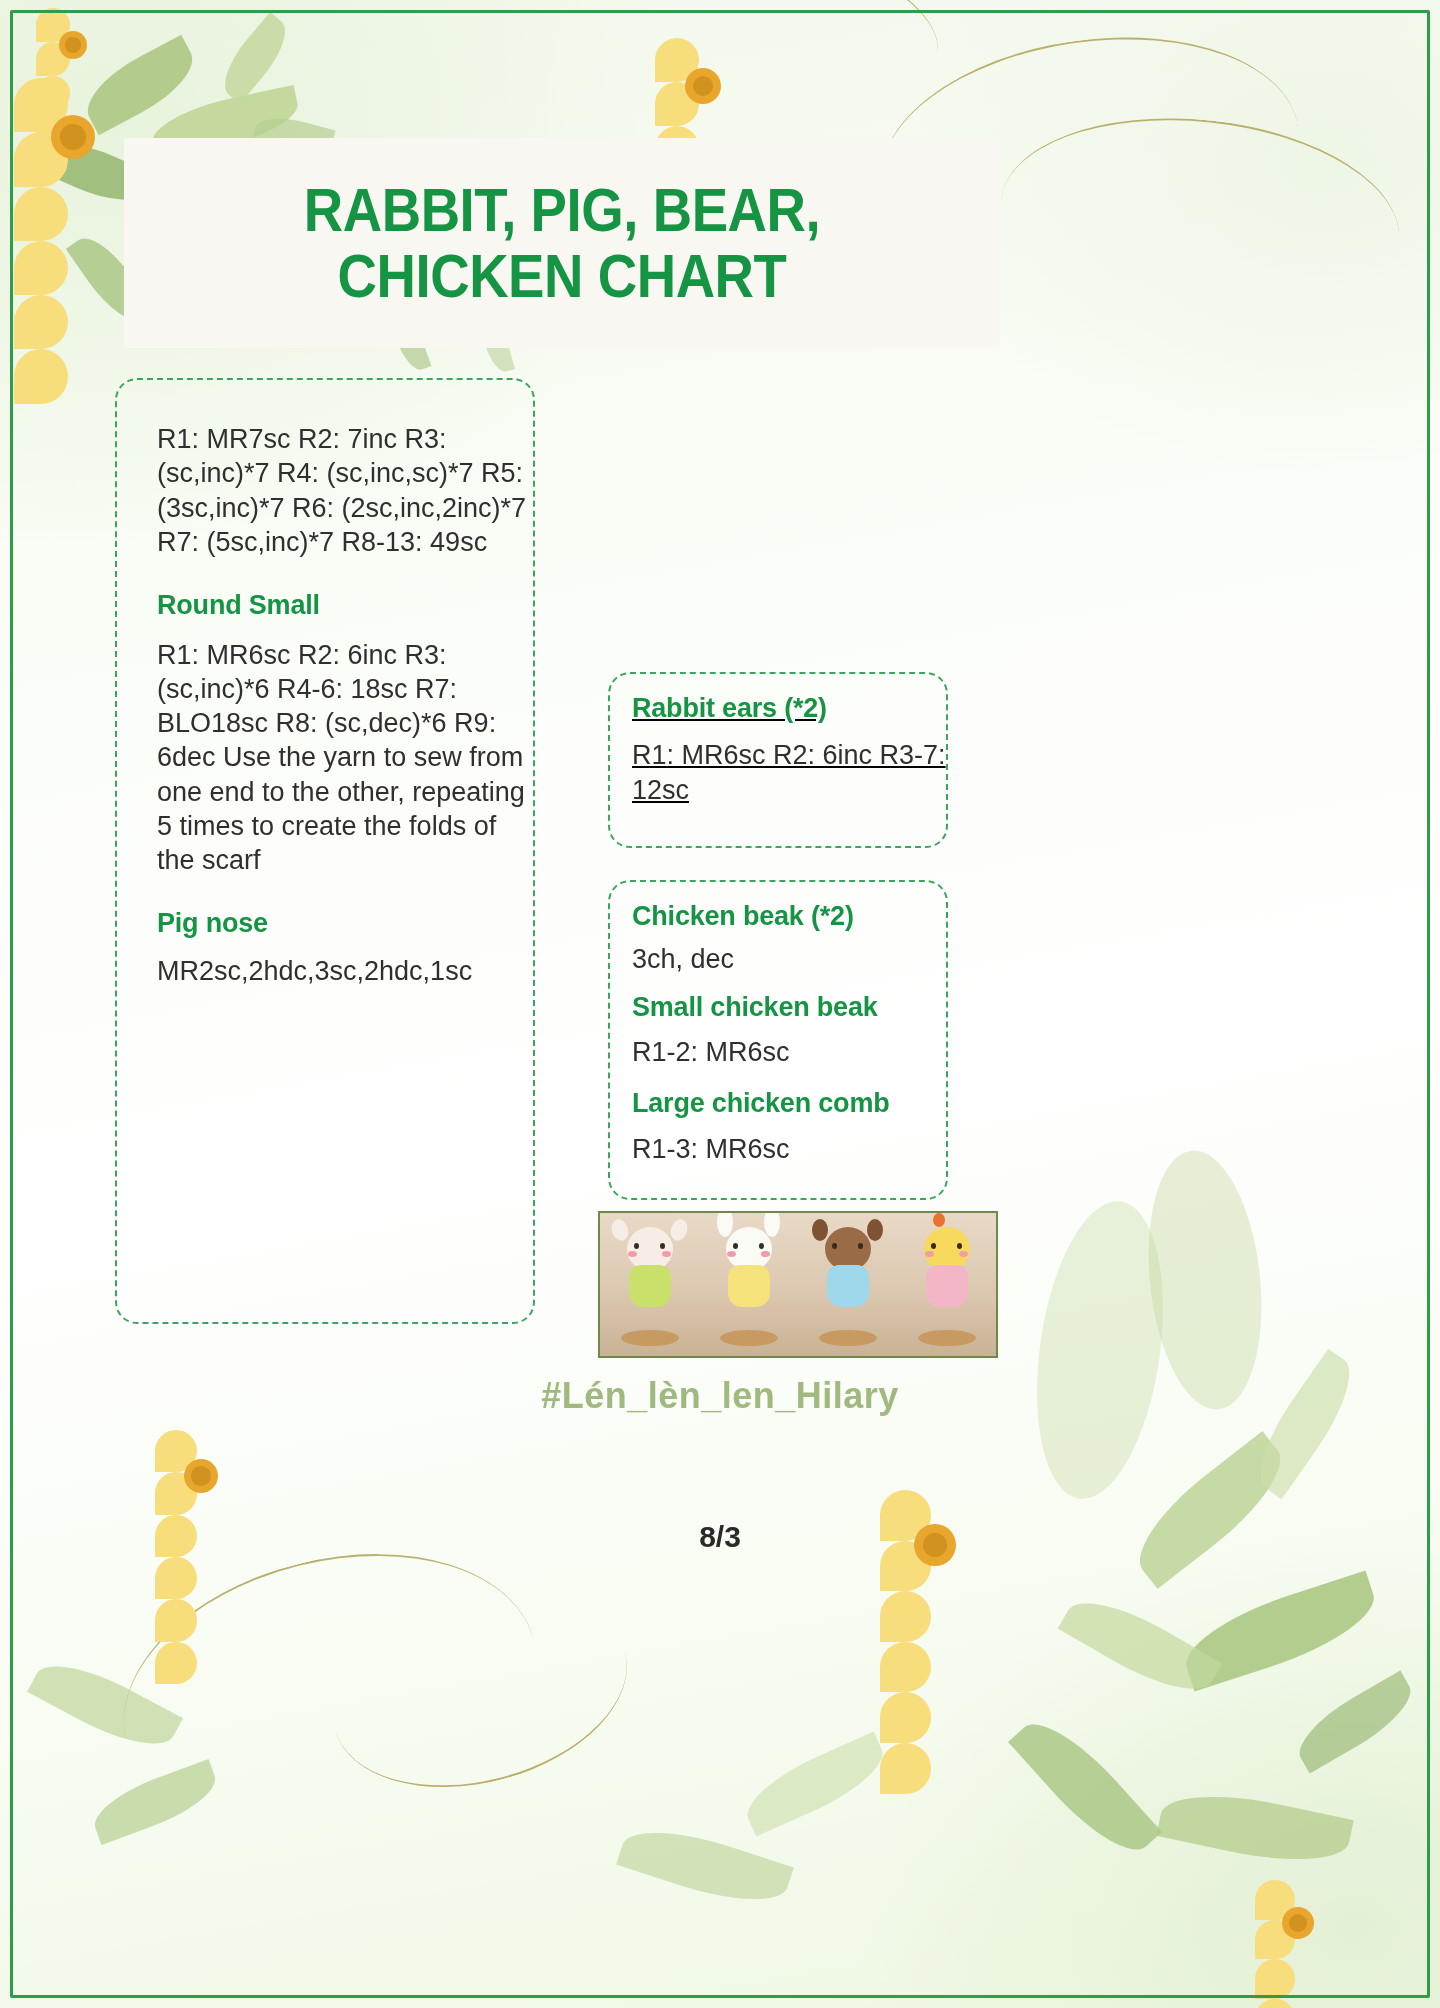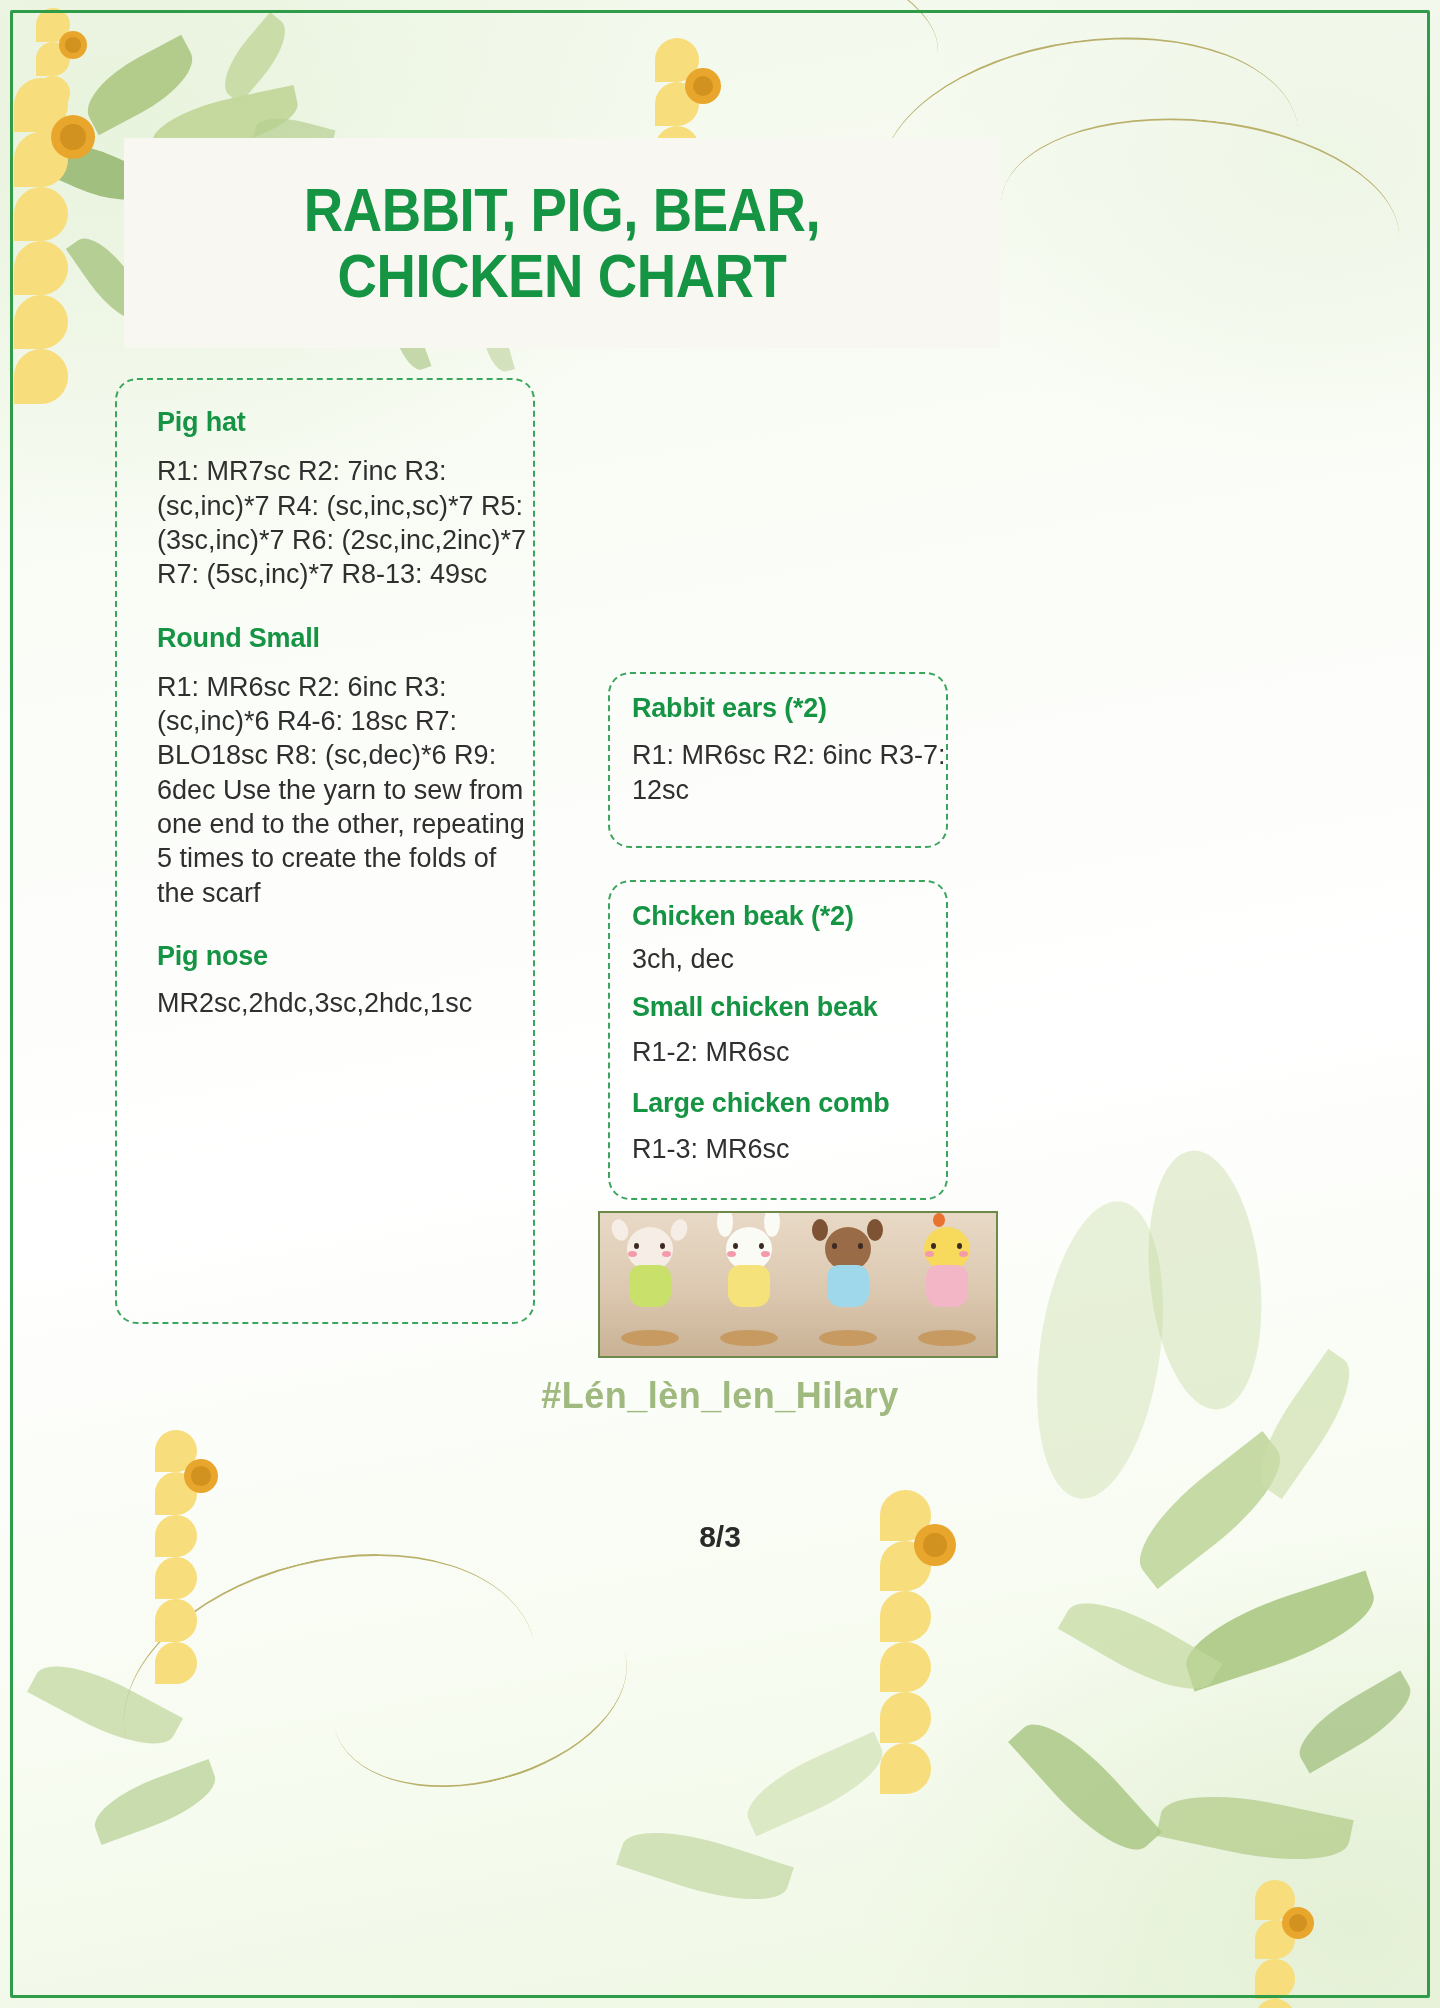--- a/index.html
+++ b/index.html
@@ -207,21 +207,20 @@
       <div class="fcenter"></div>
     </div>
   </div>
 
   <div class="title-band">
     <div class="title-text">RABBIT, PIG, BEAR, CHICKEN CHART</div>
   </div>
 
   <div class="box" id="box-left">
     <div class="pad">
-      <div class="h">Pig hat</div>
       <div style="height:16px"></div>
       <div class="t rows">R1: MR7sc
 R2: 7inc
 R3: (sc,inc)*7
 R4: (sc,inc,sc)*7
 R5: (3sc,inc)*7
 R6: (2sc,inc,2inc)*7
 R7: (5sc,inc)*7
 R8-13: 49sc</div>
       <div class="sec-gap"></div>
@@ -241,21 +240,21 @@
 of the scarf</div>
       <div class="sec-gap"></div>
       <div class="h">Pig nose</div>
       <div style="height:14px"></div>
       <div class="t rows">MR2sc,2hdc,3sc,2hdc,1sc</div>
     </div>
   </div>
 
 
   <div class="box" id="box-rabbit">
-    <div class="pad" style="padding-left:22px;padding-top:18px;">
+    <div class="pad" style="padding-left:22px;padding-top:18px;text-decoration:underline;">
       <div class="h">Rabbit ears (*2)</div>
       <div style="height:14px"></div>
       <div class="t rows">R1: MR6sc
 R2: 6inc
 R3-7: 12sc</div>
     </div>
   </div>
 
   <div class="box" id="box-chicken">
     <div class="pad" style="padding-left:22px;padding-top:18px;">

